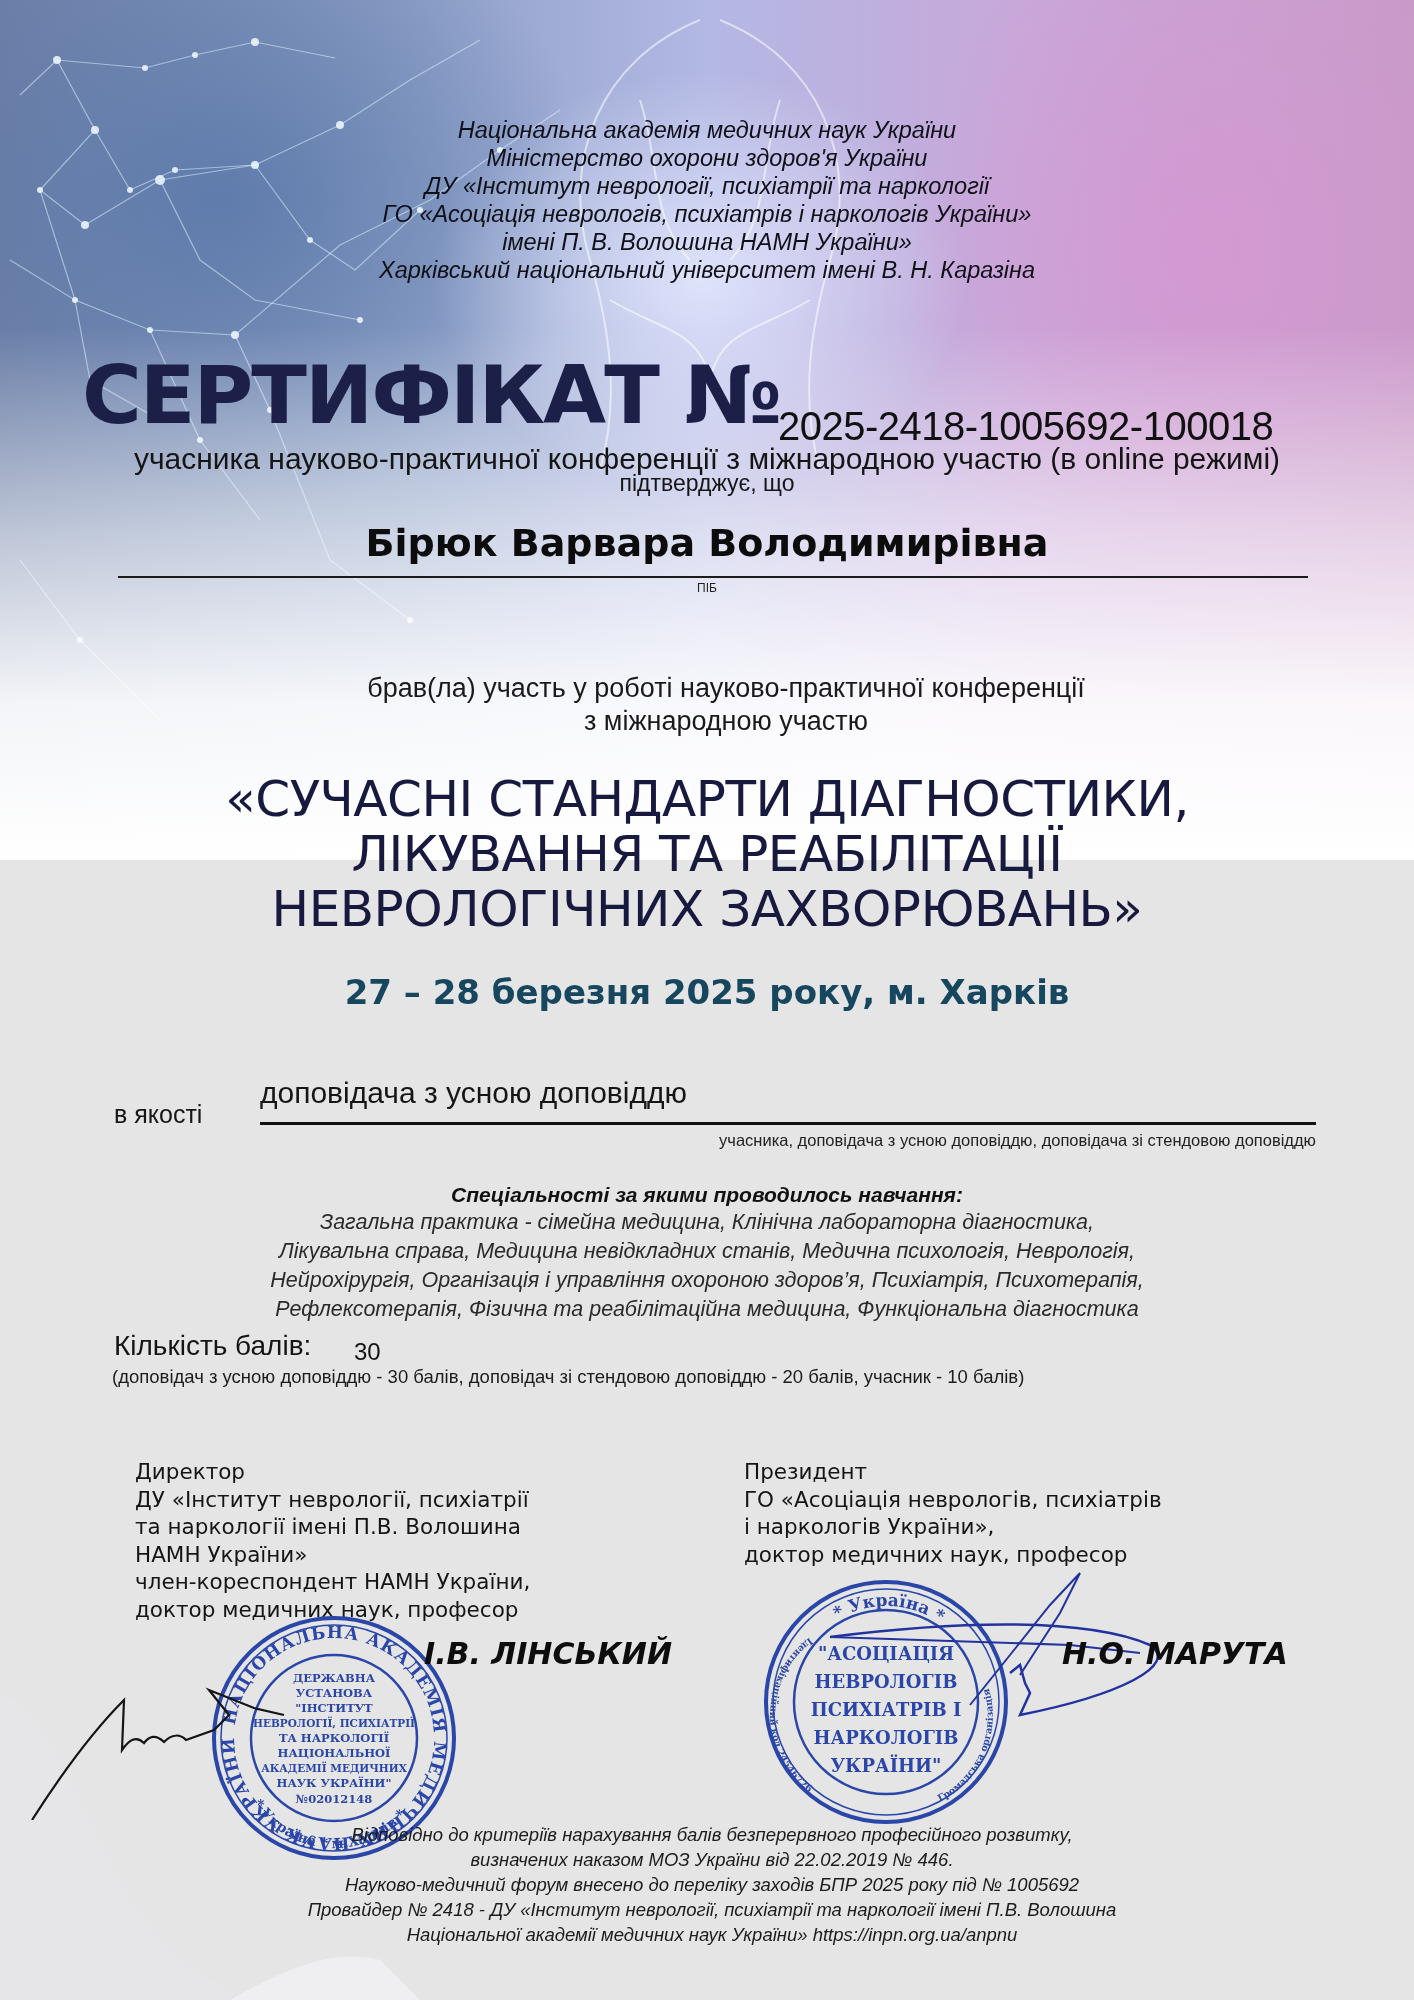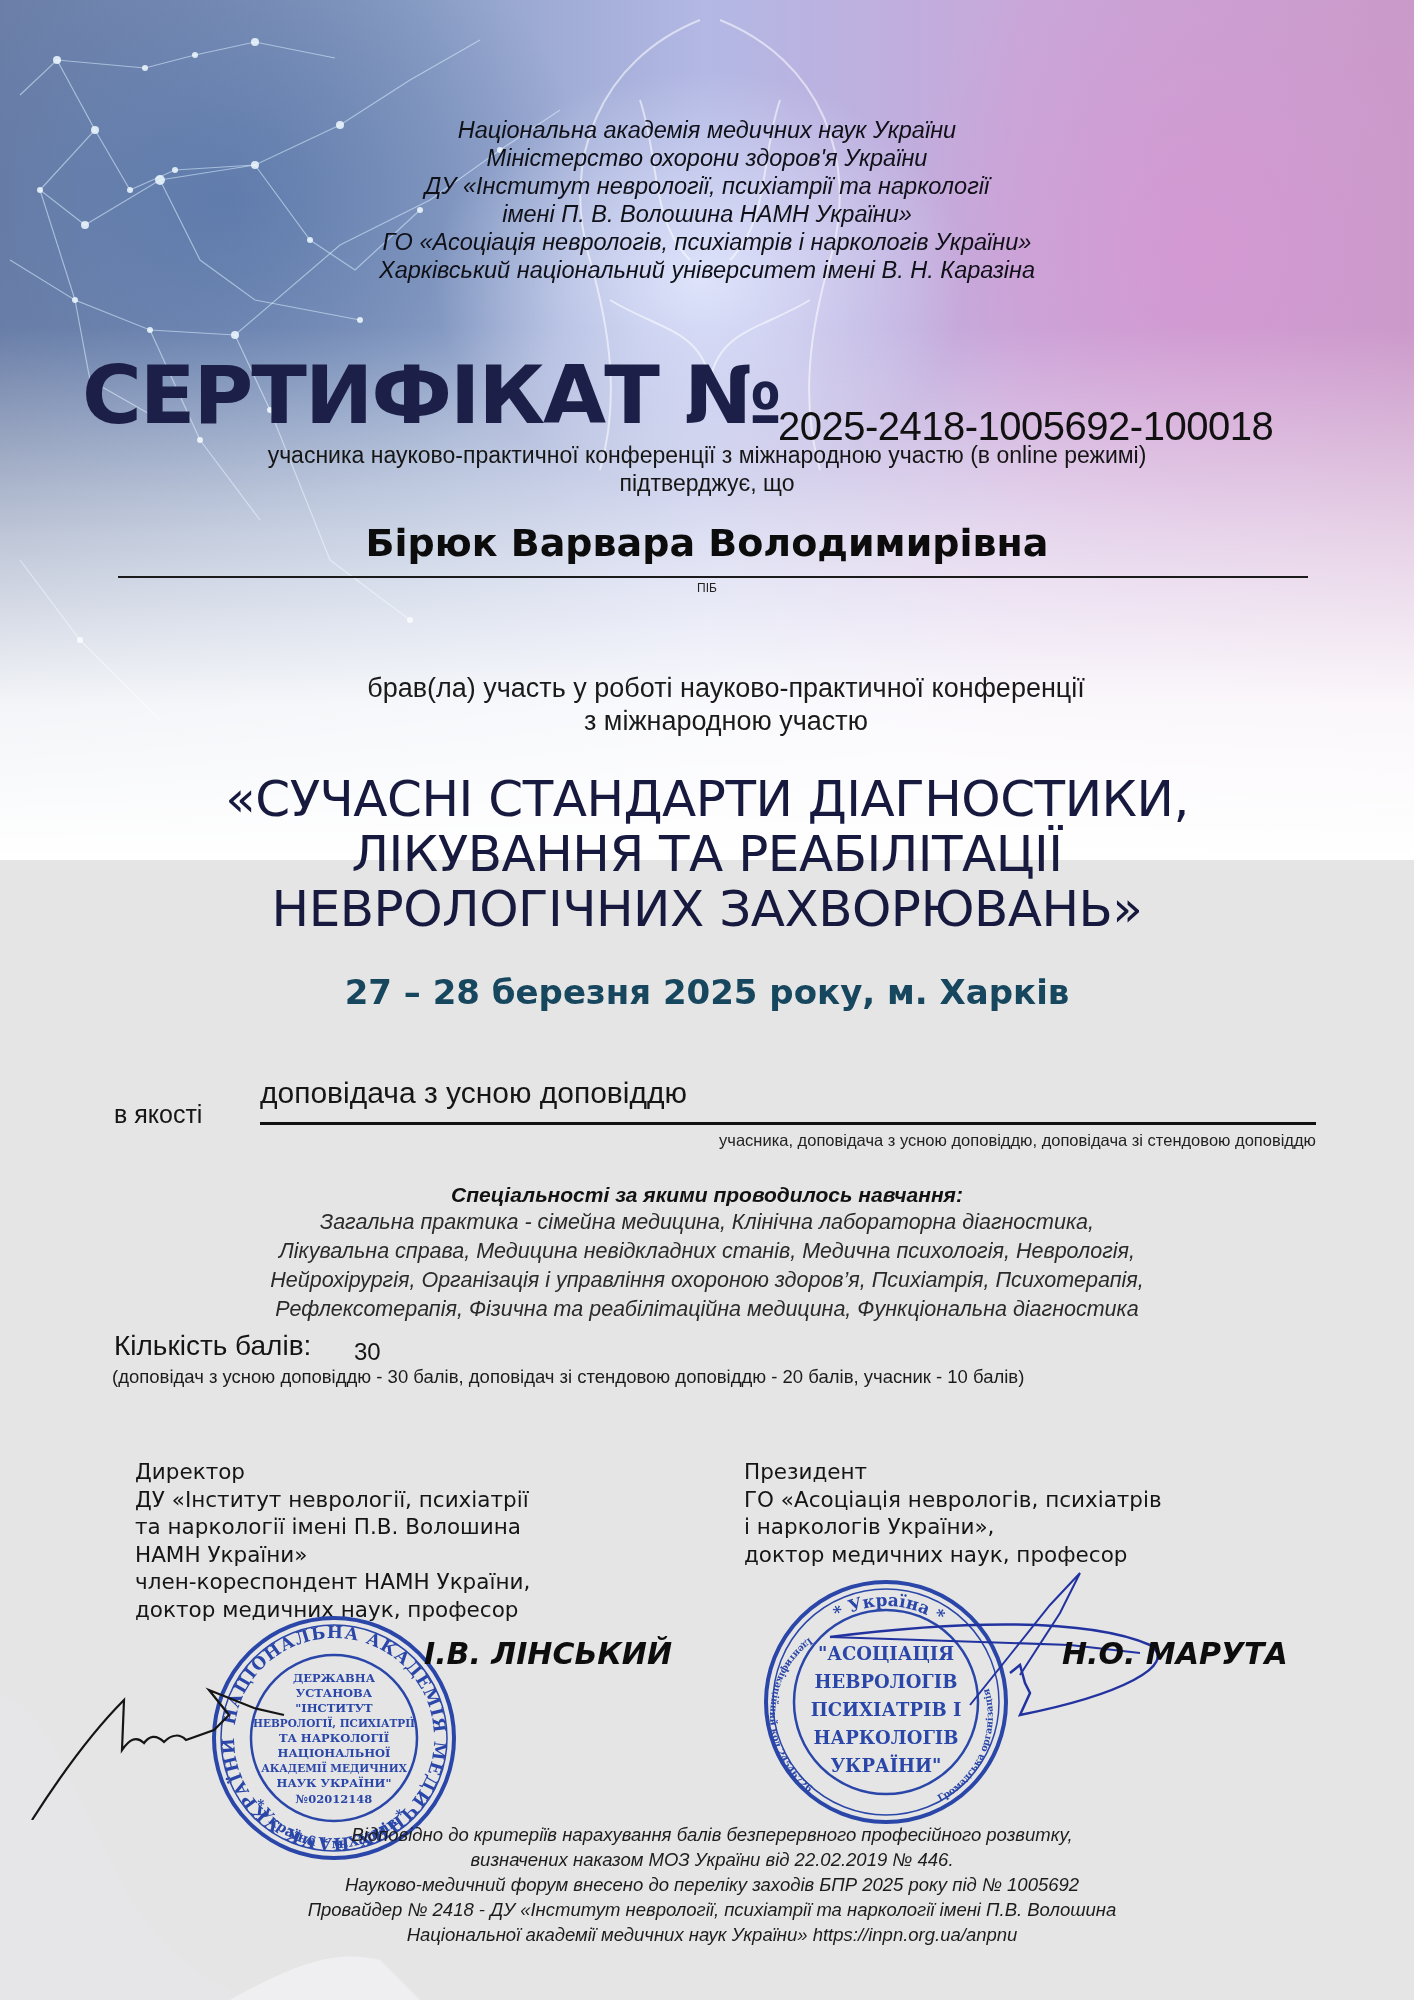--- a/index.html
+++ b/index.html
@@ -32,21 +32,21 @@
 
   .cert-title {
     position: absolute; left: 82px; top: 356px;
     font-family: "DejaVu Sans", sans-serif; font-weight: bold; font-size: 80px; letter-spacing: -2px;
     color: #1c1f47; line-height: 80px; white-space: nowrap; transform: scaleX(1.02); transform-origin: left;
   }
   .cert-number {
     position: absolute; left: 778px; top: 404px;
     font-family: "Liberation Sans", sans-serif; font-size: 40px; color: #111; white-space: nowrap; letter-spacing: -0.5px;
   }
-  .participant-of { top: 442px; font-size: 23px; color: #151515; }
+  .participant-of { top: 442px; font-size: 30px; color: #151515; }
   .confirms { top: 470px; font-size: 23px; color: #151515; }
 
   .person-name { top: 521px; font-family: "DejaVu Sans", sans-serif; font-weight: bold; font-size: 38px; color: #0c0c0c; }
   .name-line { position: absolute; left: 118px; top: 576px; width: 1190px; height: 2px; background: #1b1b1b; }
   .name-caption { top: 581px; font-size: 12px; color: #222; }
 
   .took-part { top: 672px; font-size: 27px; line-height: 33px; color: #1a1a1a; padding-left: 38px; }
 
   .conf-title {
     top: 772px; font-family: "DejaVu Sans", sans-serif; font-weight: normal; font-size: 50px; line-height: 55px;
@@ -145,22 +145,22 @@
 
   <svg class="bottom-wave" viewBox="0 0 1414 340">
     <path d="M0,35 C40,40 70,120 110,200 C140,260 170,300 230,330 L230,340 L0,340 Z" fill="#e6e6e8"></path>
     <path d="M230,340 C300,300 340,290 380,300 L420,340 Z" fill="#efeff1"></path>
   </svg>
 
   <div class="center org-lines">
     <div>Національна академія медичних наук України</div>
     <div>Міністерство охорони здоров'я України</div>
     <div>ДУ «Інститут неврології, психіатрії та наркології</div>
+    <div>ГО «Асоціація неврологів, психіатрів і наркологів України»</div>
     <div>імені П. В. Волошина НАМН України»</div>
-    <div>ГО «Асоціація неврологів, психіатрів і наркологів України»</div>
     <div>Харківський національний університет імені В. Н. Каразіна</div>
   </div>
 
   <div class="cert-title">СЕРТИФІКАТ №</div>
   <div class="cert-number">2025-2418-1005692-100018</div>
   <div class="center participant-of">учасника науково-практичної конференції з міжнародною участю (в online режимі)</div>
   <div class="center confirms">підтверджує, що</div>
 
   <div class="center person-name">Бірюк Варвара Володимирівна</div>
   <div class="name-line"></div>

